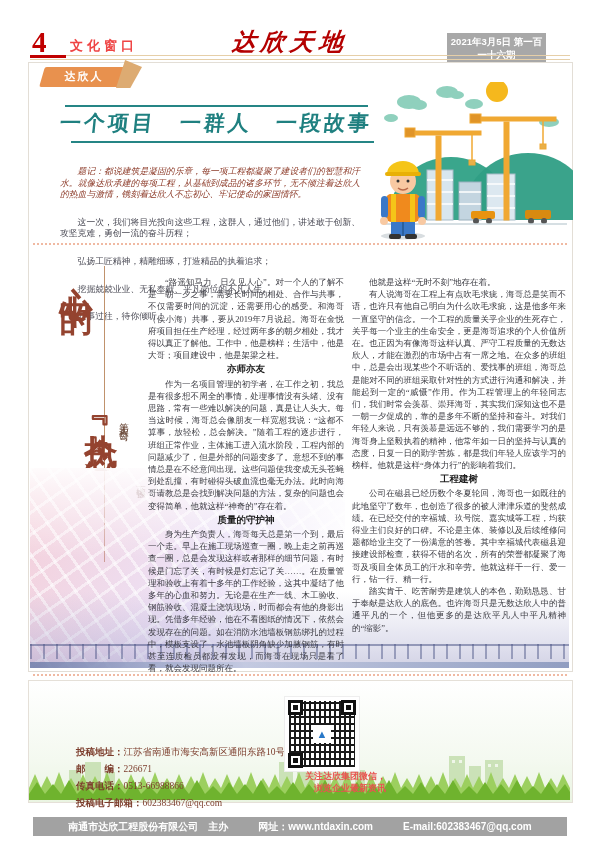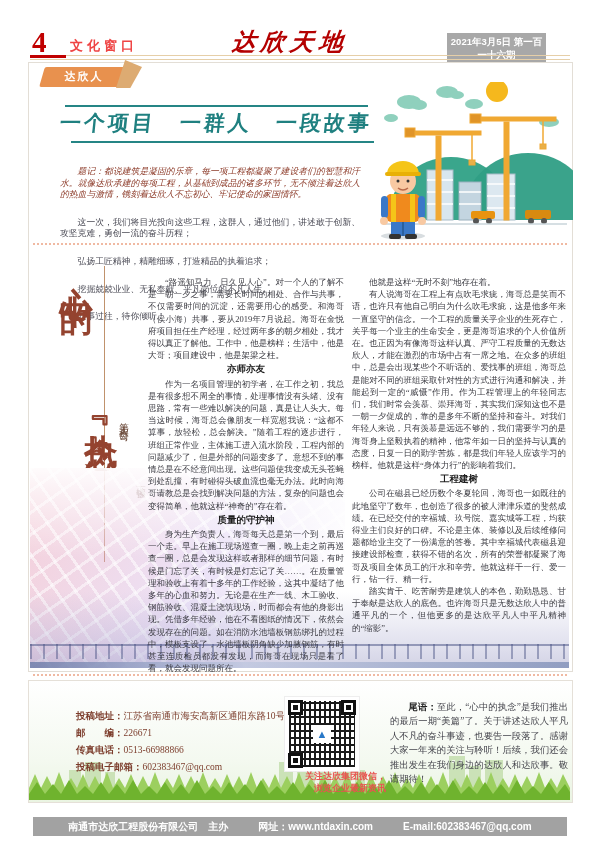--- a/index.html
+++ b/index.html
@@ -68,21 +68,21 @@
       linear-gradient(115deg, rgba(235,160,180,.5), rgba(203,180,235,.38) 55%, rgba(255,255,255,0) 88%);}
   #wm-city{left:30px;top:592px;width:539px;height:76px;z-index:1;
     background:linear-gradient(to bottom, rgba(190,185,215,0), rgba(165,165,205,.35) 72%, rgba(148,148,192,.42));}
   #wm-city::before{content:'';position:absolute;left:0;right:0;top:52px;height:13px;
     border-top:2px solid rgba(70,80,130,.5);
     background:repeating-linear-gradient(90deg, rgba(70,80,130,.45) 0 2px, rgba(0,0,0,0) 2px 13px);}
   #wm-city::after{content:'';position:absolute;left:0;right:0;bottom:0;height:6px;
     background:linear-gradient(90deg,#6a7aa8,#c0c8e0 40%,#8090b8);opacity:.8;}
 
   
-  #contact{left:76px;top:708px;font-size:9.5px;line-height:17px;color:#7c3d2c;z-index:2;}
+  #contact{left:76px;top:744px;font-size:9.5px;line-height:17px;color:#7c3d2c;z-index:2;}
   #contact .lbl{font-weight:bold;}
   #qr{left:284px;top:696px;width:74px;height:74px;background:#fff;border:1px solid #eee;z-index:2;}
   #qr .noise{position:absolute;inset:4px;
     background:
       repeating-linear-gradient(90deg,#1a1a1a 0 2px, rgba(0,0,0,0) 2px 5px),
       repeating-linear-gradient(0deg,#1a1a1a 0 2px, #ffffff 2px 7px);}
   #qr .fp{position:absolute;width:15px;height:15px;border:3px solid #111;background:#fff;box-sizing:border-box;}
   #qr .fp::after{content:'';position:absolute;inset:2px;background:#111;}
   #qr .fp.tl{left:3px;top:3px;} #qr .fp.tr{right:3px;top:3px;} #qr .fp.bl{left:3px;bottom:3px;}
   #qr .logo{position:absolute;left:28px;top:28px;width:18px;height:18px;background:#fff;
@@ -281,23 +281,20 @@
     <div class="fp tl"></div>
     <div class="fp tr"></div>
     <div class="fp bl"></div>
     <div class="logo">▲</div>
   </div>
   <div class="abs" id="qr-caption">
     <div>关注达欣集团微信，</div>
     <div>浏览企业最新资讯</div>
   </div>
 
-  <div class="abs" id="closing">
-    <p><span class="lbl">尾语：</span><span>至此，“心中的执念”是我们推出的最后一期“美篇”了。关于讲述达欣人平凡人不凡的奋斗事迹，也要告一段落了。感谢大家一年来的关注与聆听！后续，我们还会推出发生在我们身边的达欣人和达欣事。敬请期待！</span></p>
-  </div>
 
   <div class="abs" id="bottom-bar">
     <span>南通市达欣工程股份有限公司　主办</span>
     <span>网址：www.ntdaxin.com</span>
     <span>E-mail:602383467@qq.com</span>
   </div>
 
 </div>
 
 </body></html>

